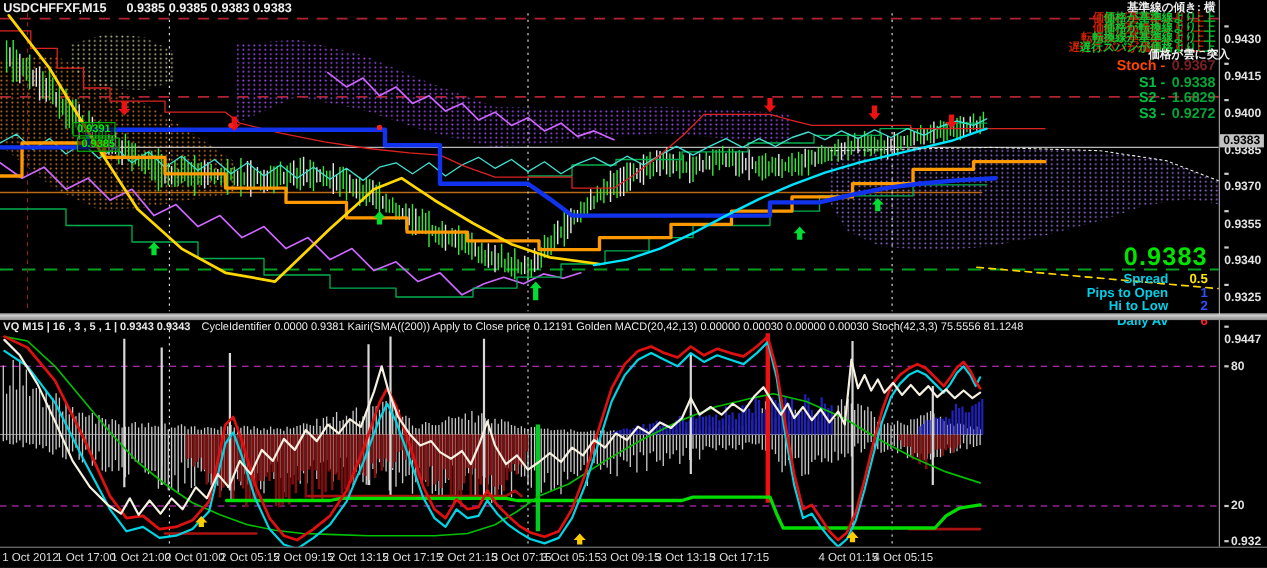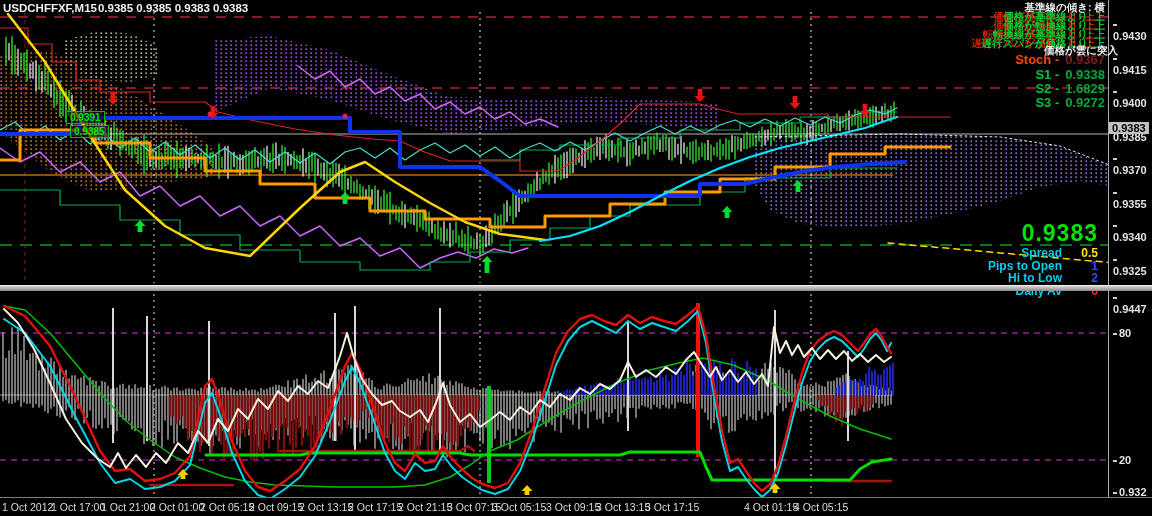--- a/index.html
+++ b/index.html
@@ -3,21 +3,21 @@
 <meta charset="utf-8">
 <style>
   html,body{margin:0;padding:0;background:#222;}
   .win{position:relative;width:1152px;height:516px;background:#000;overflow:hidden;
        font-family:"Liberation Sans",sans-serif;}
   svg{position:absolute;left:0;}
   #main-svg{top:0;}
   #sub-svg{top:291px;}
   .ovl{position:absolute;white-space:nowrap;}
   .title-main{left:3px;top:2px;color:#f0f0f0;font-size:11.5px;font-weight:bold;z-index:30;}
-  .title-main .gap{margin-left:1px;}
+  .title-main .gap{margin-left:18px;}
   .jp{right:47px;font-size:10.5px;font-weight:bold;z-index:31;line-height:10px;}
   .jp-red{color:#cc2200;right:57px;z-index:30;}
   .jp-w{color:#eeeeee;}
   .jp-g{color:#00cc33;}
   .jp-cloud{right:34px;color:#f2f2f2;z-index:32;}
   .piv{right:47px;font-size:13px;font-weight:bold;z-index:31;}
   .piv .lab-p{color:#ff4400;}
   .piv .val-p{color:#7a2020;margin-left:6px;}
   .piv .lab-s{color:#00c040;}
   .piv .val-s{color:#00a838;margin-left:6px;}
@@ -1270,20 +1270,23 @@
   <div class="info">
     <div class="ip-price" style="color: rgb(0, 228, 0);">0.9383</div>
     <div class="ip-row"><span>Spread</span><span class="v" style="color: rgb(255, 228, 0);">0.5</span></div>
     <div class="ip-row"><span>Pips to Open</span><span class="v" style="color: rgb(48, 80, 255);">1</span></div>
     <div class="ip-row"><span>Hi to Low</span><span class="v" style="color: rgb(48, 80, 255);">2</span></div>
     <div class="ip-row"><span>Daily Av</span><span class="v" style="color: rgb(255, 34, 34);">6</span></div>
   </div>
 
   <div class="splitter"></div>
 
+  <div class="ovl sub-title">
+    <b>VQ M15 | 16 , 3 , 5 , 1 | 0.9343 0.9343</b><span>CycleIdentifier 0.0000 0.9381  Kairi(SMA((200)) Apply to Close price 0.12191  Golden MACD(20,42,13) 0.00000 0.00030 0.00000 0.00030  Stoch(42,3,3) 75.5556 81.1248</span>
+  </div>
 
 
   <div id="axis-col">
       <span class="ax" style="top: 18px;"><i></i>0.9430</span>
       <span class="ax" style="top: 52px;"><i></i>0.9415</span>
       <span class="ax" style="top: 85px;"><i></i>0.9400</span>
       <span class="ax" style="top: 119px;"><i></i>0.9385</span>
       <span class="ax" style="top: 152px;"><i></i>0.9370</span>
       <span class="ax" style="top: 186px;"><i></i>0.9355</span>
       <span class="ax" style="top: 219px;"><i></i>0.9340</span>

